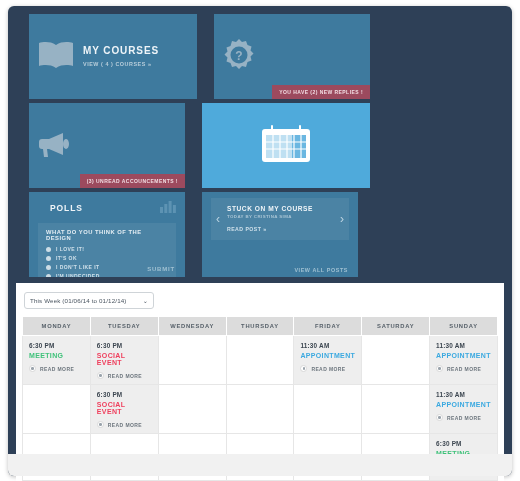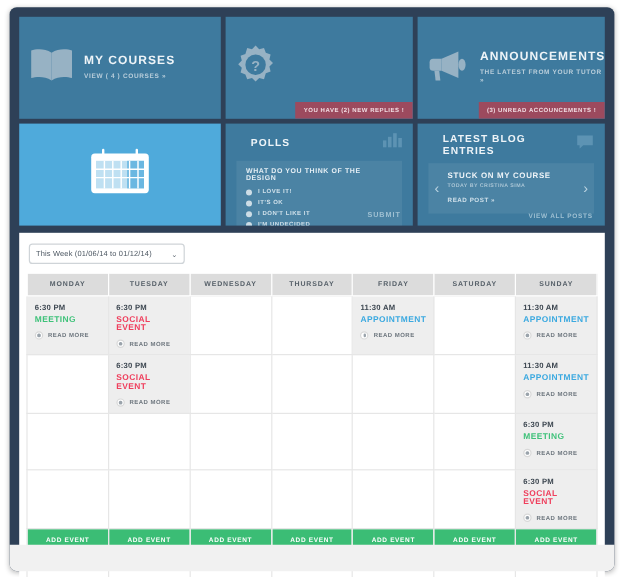--- a/index.html
+++ b/index.html
@@ -20,20 +20,21 @@
   
   .widgets {
     display: flex; flex-wrap: wrap;
     gap: 4px;
     width: 488px;
   }
   .panel {
     background: #3e7a9e;
     position: relative;
     overflow: hidden;
+    margin-left: 13px;
   }
   .panel.hero { height: 85px; }
   .p-courses { width: 168px; }
   .p-help    { width: 156px; }
   .p-ann     { width: 156px; }
   .p-cal     { width: 168px; height: 85px; background: #4faadb; }
   .p-polls   { width: 156px; height: 85px; }
   .p-blog    { width: 156px; height: 85px; }
 
   .panel-inner {
@@ -220,24 +221,20 @@
     <div class="panel hero p-ann">
       <div class="panel-inner">
         <span class="hero-icon">
           <svg width="36" height="28" viewBox="0 0 36 28">
               <path fill="currentColor" d="M26 3v22L12 19V9L26 3z"></path>
               <path fill="currentColor" d="M5 9h7v10H5a3 3 0 01-3-3v-4a3 3 0 013-3z"></path>
               <path fill="currentColor" d="M6 19h4l1 8H7l-1-8z"></path>
               <ellipse cx="29" cy="14" rx="3" ry="5" fill="currentColor"></ellipse>
             </svg>
         </span>
-        <div class="hero-text">
-          <div class="hero-title">ANNOUNCEMENTS</div>
-          <div class="hero-sub">THE LATEST FROM YOUR TUTOR »</div>
-        </div>
       </div>
       <div class="badge">(3) UNREAD ACCOUNCEMENTS !</div>
     </div>
 
     <div class="panel p-cal">
       <div class="cal-tile">
         <span>
           <svg width="52" height="40" viewBox="0 0 52 40">
             <rect x="2" y="5" width="48" height="33" rx="3" fill="#ffffff"></rect>
             <rect x="6" y="11" width="40" height="23" fill="#bfe0f2"></rect>
@@ -286,28 +283,20 @@
           </div>
         <div class="poll-opt">
             <span class="radio"></span>
             <span class="poll-label">I'M UNDECIDED</span>
           </div>
       </div>
       <div class="submit">SUBMIT</div>
     </div>
 
     <div class="panel p-blog">
-      <div class="sec-head">
-        <span class="sec-title">LATEST BLOG ENTRIES</span>
-        <span class="sec-ic">
-          <svg width="15" height="12" viewBox="0 0 15 12">
-              <path fill="currentColor" d="M1 1h13v8H6l-3 3V9H1V1z"></path>
-            </svg>
-        </span>
-      </div>
       <div class="blog-box">
         <span class="arrow l">‹</span>
         <span class="arrow r">›</span>
         <div class="blog-title">STUCK ON MY COURSE</div>
         <div class="blog-meta">TODAY BY CRISTINA SIMA</div>
         <div class="blog-read">READ POST »</div>
       </div>
       <div class="viewall">VIEW ALL POSTS</div>
     </div>
   </div>

